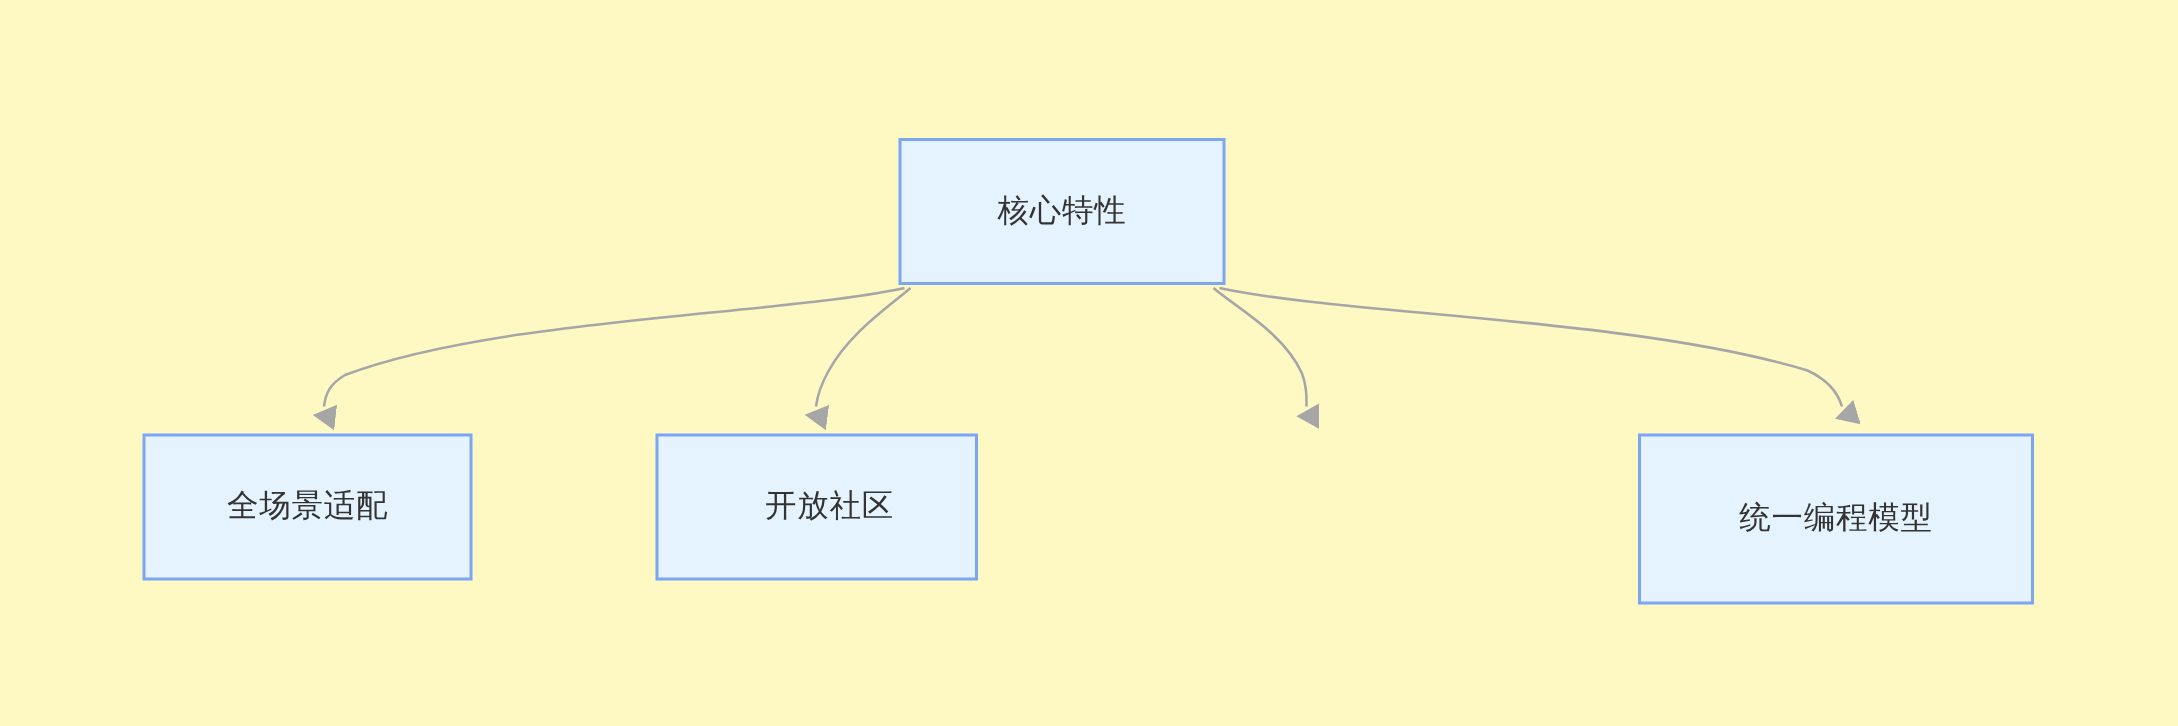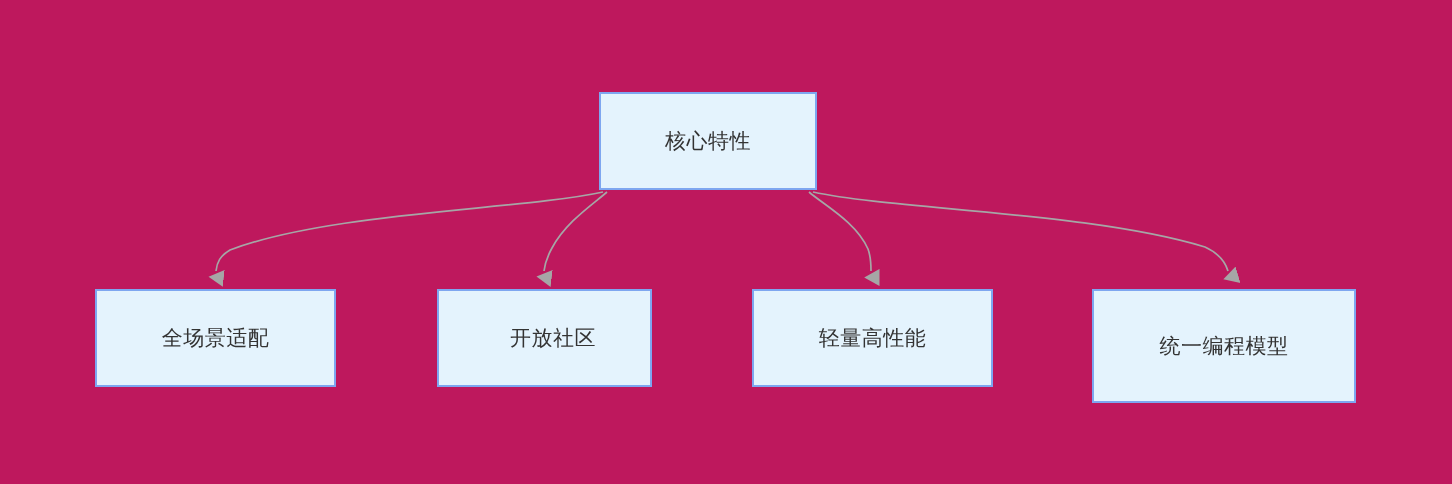--- a/index.html
+++ b/index.html
@@ -7,21 +7,21 @@
     padding: 0;
     background: #ffffff;
   }
   body {
     font-family: "Liberation Sans", "DejaVu Sans", sans-serif;
   }
   #diagram-canvas {
     position: relative;
     width: 1452px;
     height: 484px;
-    background: #be185d;
+    background: #fef9c3;
     overflow: hidden;
   }
   #edge-layer {
     position: absolute;
     left: 0;
     top: 0;
     width: 1452px;
     height: 484px;
     pointer-events: none;
   }
@@ -45,21 +45,21 @@
   }
   #node-root {
     left: 599px;
     top: 92px;
     width: 218px;
     height: 98px;
   }
   #node-child-0 {
     left: 95px;
     top: 289px;
-    width: 241px;
+    width: 220px;
     height: 98px;
   }
   #node-child-1 {
     left: 437px;
     top: 289px;
     width: 215px;
     height: 98px;
     padding-left: 17px;
   }
   #node-child-2 {
@@ -101,21 +101,18 @@
   </div>
 
   <div class="node" id="node-child-0">
     <span class="node-label">全场景适配</span>
   </div>
 
   <div class="node" id="node-child-1">
     <span class="node-label">开放社区</span>
   </div>
 
-  <div class="node" id="node-child-2">
-    <span class="node-label">轻量高性能</span>
-  </div>
 
   <div class="node" id="node-child-3">
     <span class="node-label">统一编程模型</span>
   </div>
 
 </div>
 
 </body></html>

